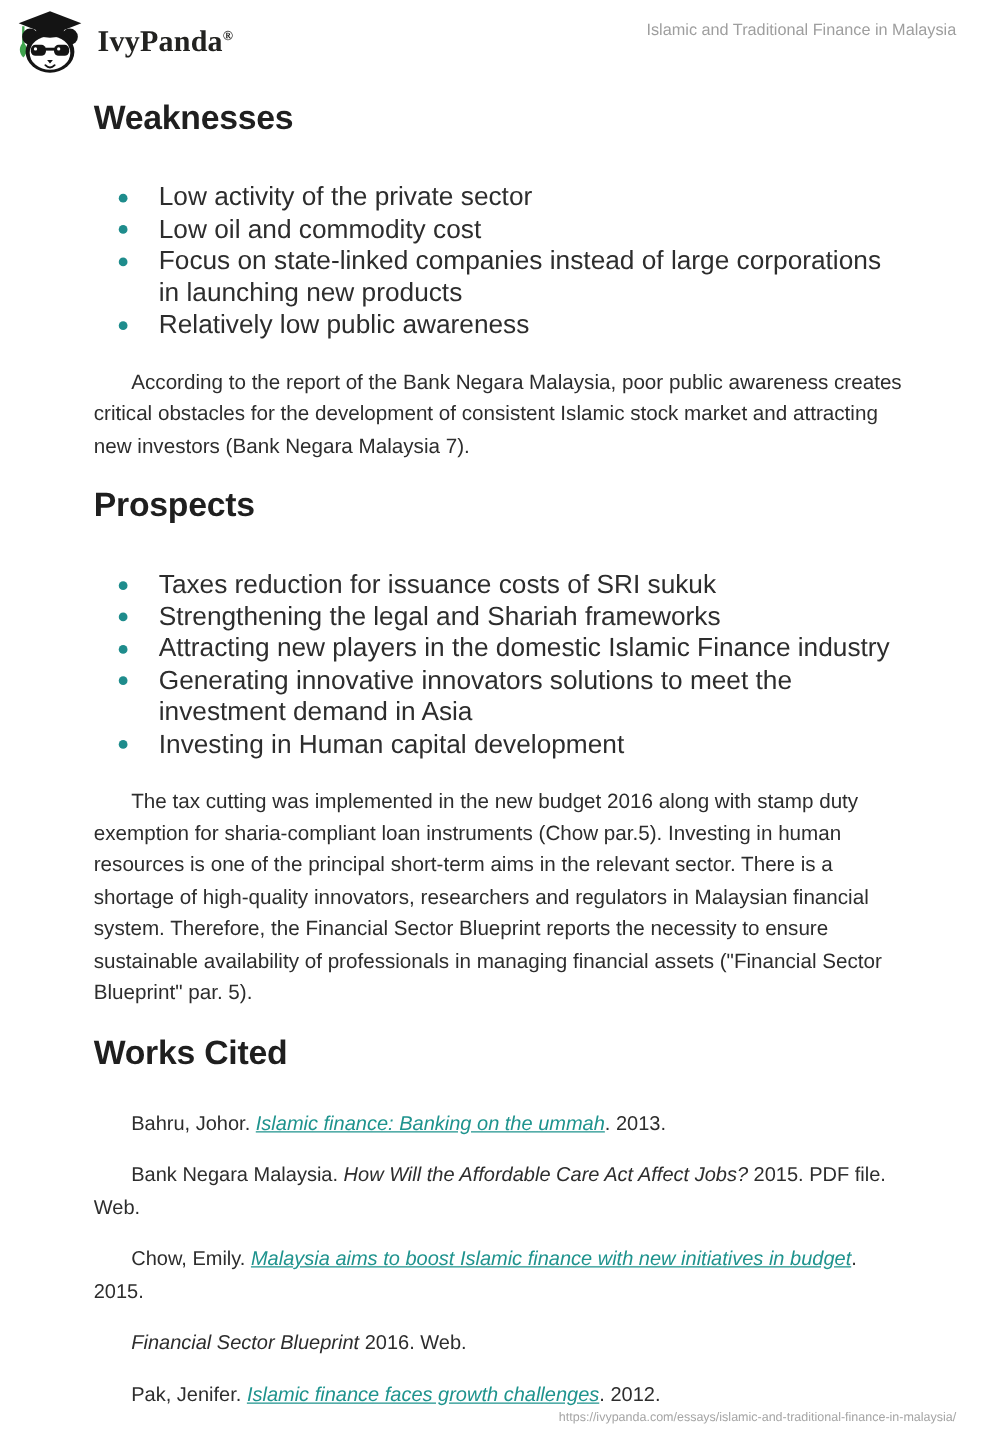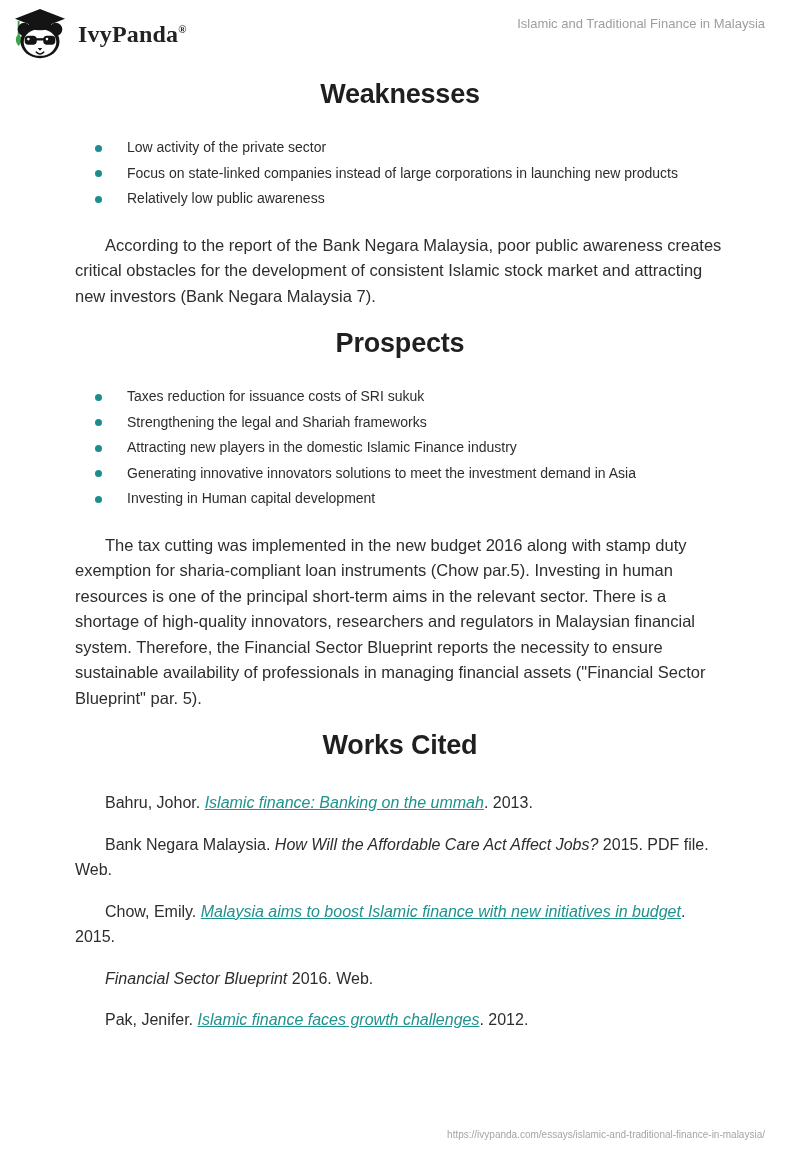--- a/index.html
+++ b/index.html
@@ -29,27 +29,27 @@
   .doc-title {
     margin-left: auto;
     font-size: 13px; color: #9e9e9e;
     align-self: flex-start; margin-top: 8px;
   }
   
   .content { margin: 0 75px; }
   h1 {
     font-size: 27px; line-height: 30px;
     font-weight: 700; color: #1f1f1f;
-    margin: 19px 0 0 0; letter-spacing: -0.2px; text-align: center;
+    margin: 19px 0 0 0; letter-spacing: -0.2px;
   }
   ul.dot-list {
     list-style: none;
-    margin: 26px 0 0 0;
+    margin: 36px 0 0 0;
     padding: 0 0 0 52px;
-    font-size: 14px; line-height: 25.5px;
+    font-size: 21px; line-height: 25.5px;
   }
   ul.dot-list li { position: relative; }
   ul.dot-list li::before {
     content: "";
     position: absolute; left: -32px; top: 9.5px;
     width: 7px; height: 7px; border-radius: 50%;
     background: #1e8c8c;
   }
   p.body-par {
     margin: 21px 0 0 0;
@@ -104,20 +104,21 @@
     <div class="brand-name"><span>IvyPanda</span><sup>®</sup></div>
   </div>
   <div class="doc-title">Islamic and Traditional Finance in Malaysia</div>
 </header>
 
 <main class="content">
 
   <h1>Weaknesses</h1>
   <ul class="dot-list">
     <li>Low activity of the private sector</li>
+    <li>Low oil and commodity cost</li>
     <li>Focus on state-linked companies instead of large corporations in launching new products</li>
     <li>Relatively low public awareness</li>
   </ul>
   <p class="body-par">According to the report of the Bank Negara Malaysia, poor public awareness creates critical obstacles for the development of consistent Islamic stock market and attracting new investors (Bank Negara Malaysia 7).</p>
 
   <h1>Prospects</h1>
   <ul class="dot-list">
     <li>Taxes reduction for issuance costs of SRI sukuk</li>
     <li>Strengthening the legal and Shariah frameworks</li>
     <li>Attracting new players in the domestic Islamic Finance industry</li>

